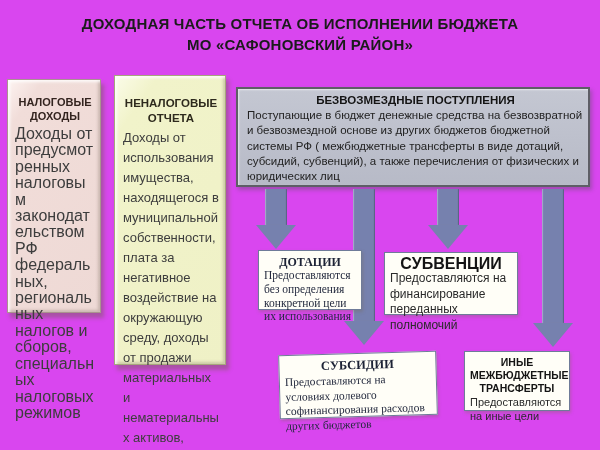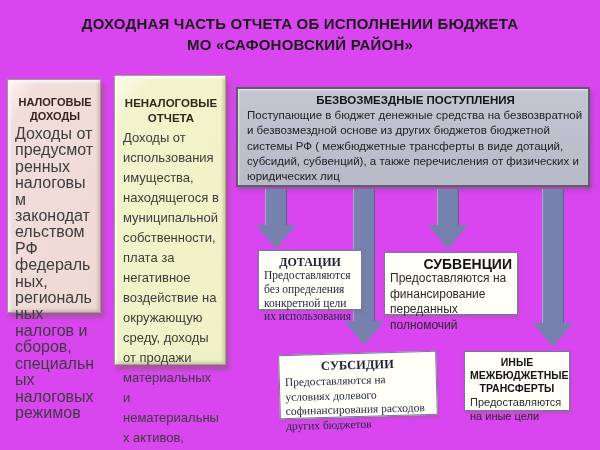--- a/index.html
+++ b/index.html
@@ -68,21 +68,21 @@
     border:1px solid #6f7b99;
     box-shadow:1px 2px 3px rgba(120,110,90,0.35);
     padding:4px 5px;
   }
   .serif-box{font-family:"Liberation Serif", serif;color:#242a3e;}
   .sans-box{font-family:"Liberation Sans", sans-serif;color:#2a2a2a;}
   .dotations-box{left:238px;top:250px;width:104px;height:60px;margin-left:20px;}
   .dotations-box .box-title{font-size:12px;line-height:14px;color:#1d2336;}
   .dotations-box .box-body{font-size:11.5px;line-height:13.8px;}
   .subventions-box{left:384px;top:252px;width:134px;height:63px;}
-  .subventions-box .box-title{font-size:14px;line-height:14px;color:#141414;text-align:right;}
+  .subventions-box .box-title{font-size:16px;line-height:14px;color:#141414;}
   .subventions-box .box-body{font-size:12px;line-height:15.5px;}
   .subsidies-box{left:279px;top:353px;width:158px;height:64px;transform:rotate(-1.6deg);}
   .subsidies-box .box-title{font-size:12.5px;line-height:15px;color:#1d2336;}
   .subsidies-box .box-body{font-size:11.5px;line-height:14.5px;}
   .other-box{left:464px;top:351px;width:106px;height:60px;}
   .other-box .box-title{font-size:10.5px;line-height:13px;color:#141414;}
   .other-box .box-body{font-size:11px;line-height:14px;text-align:left;}
 </style>
 </head>
 <body>

